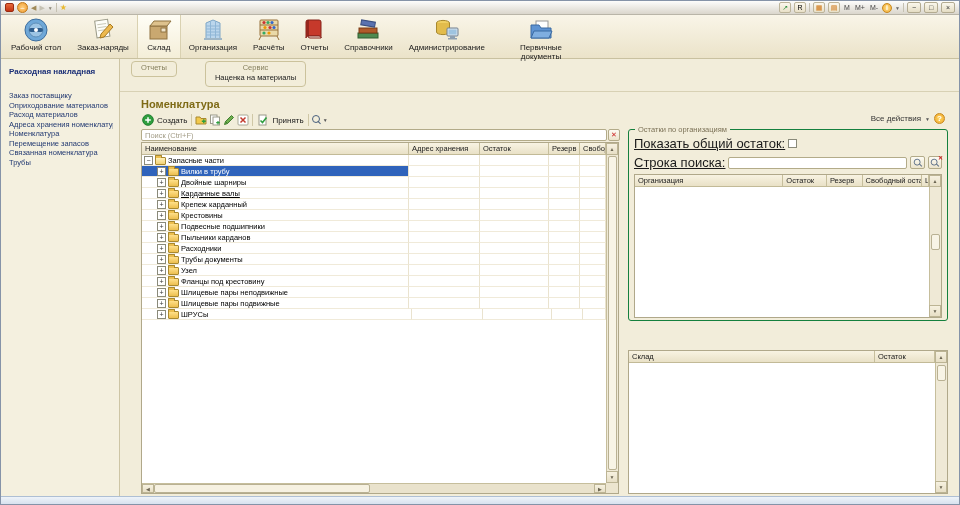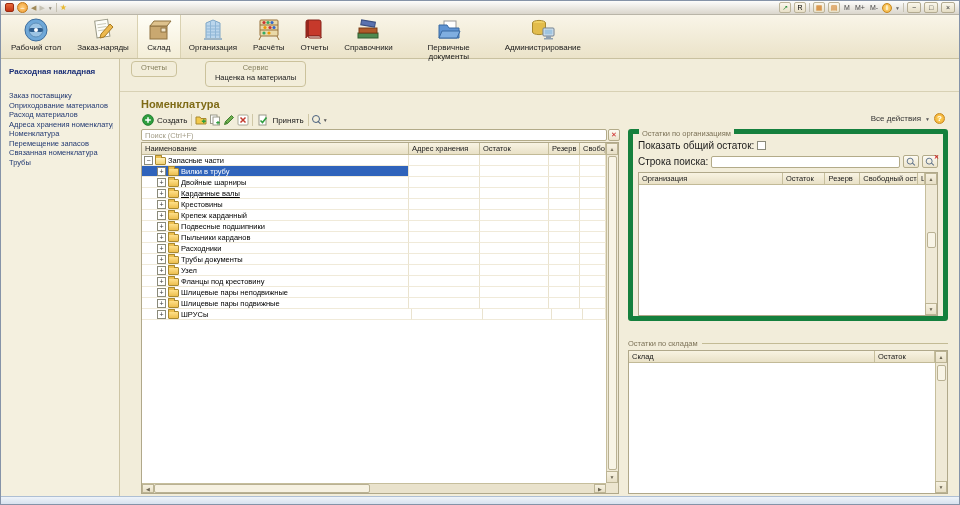--- a/index.html
+++ b/index.html
@@ -117,25 +117,25 @@
   .grid-vtrack { position:absolute; top:12px; right:0; width:12px; bottom:22px; background:#efe9d6; border-left:1px solid #c6be9c; }
   .grid-vthumb { position:absolute; left:1px; right:1px; top:1px; bottom:1px; background:#f8f4e6; border:1px solid #b9b193; border-radius:2px; }
   .grid-vdown { position:absolute; right:0; bottom:10px; width:12px; height:12px; }
   .grid-hscroll { position:absolute; left:0; right:12px; bottom:0; height:10px; background:#e9e2cc; border-top:1px solid #c6be9c; display:flex; }
   .grid-hscroll .sbar-btn { width:12px; height:100%; }
   .grid-hthumb { width:216px; height:100%; background:#f6f1e1; border:1px solid #b9b193; border-radius:2px; cursor:grab; }
   .grid-corner { position:absolute; right:0; bottom:0; width:12px; height:10px; background:#ece5cf; }
 
   
   .panel-orgs { position:absolute; left:627px; top:128px; width:320px; height:192px;
-                border:5px solid #15803d; border-radius:3px; padding:6px 5px 4px; }
+                border:1px solid #15803d; border-radius:3px; padding:6px 5px 4px; }
   .panel-legend { position:absolute; top:-5px; left:6px; background:#f2edda; padding:0 3px;
                   font-size:7.5px; color:#7c7257; line-height:9px; }
   .p-row { display:flex; align-items:center; gap:3px; margin-bottom:4px; }
-  .p-label { font-size:10px; color:#1a1a1a; white-space:nowrap; }
+  .p-label { font-size:13px; color:#1a1a1a; white-space:nowrap;text-decoration:underline; }
   .checkbox { width:9px; height:9px; background:#fff; border:1px solid #8a8a7a; cursor:pointer; }
   .p-input { flex:1; height:12px; border:1px solid #b3ab89; border-radius:2px; background:#fff; }
   .mini-btn { width:16px; height:13px; background:linear-gradient(#fdfbf3,#ece4cc); border:1px solid #b3ab89;
               border-radius:2px; display:flex; align-items:center; justify-content:center; position:relative; cursor:pointer; }
 
   .ptable { position:relative; border:1px solid #b0a88a; background:#fff; }
   .ptable .grid-header { right:12px; }
   .ptable .pbody { position:absolute; top:12px; left:0; right:12px; bottom:0; background:#fff; }
   .ptable .grid-vtrack { bottom:12px; }
   .ptable .grid-vdown { bottom:0; }
@@ -255,36 +255,36 @@
           <rect x="3" y="16" width="20" height="5" fill="#4E8A50" stroke="#2E5E30"></rect>
           <rect x="4" y="11" width="18" height="5" fill="#B05A2A" stroke="#7A3A14"></rect>
           <g transform="rotate(10 13 7)">
             <rect x="6" y="4" width="14" height="5" fill="#5A72B0" stroke="#3A4E80"></rect>
           </g>
         </svg>
       <span class="section-label">Справочники</span>
     </div>
     <div class="section">
       <svg viewBox="0 0 26 26">
-          <rect x="8" y="4" width="12" height="14" fill="#fff" stroke="#999"></rect>
-          <path d="M3 8 h8 l2 3 h10 v10 H3 Z" fill="#5E93D2" stroke="#3A6AA2"></path>
-          <path d="M3 21 l3-7 h18 l-3 7 Z" fill="#7FAEE0" stroke="#3A6AA2"></path>
-        </svg>
-      <span class="section-label">Первичные документы</span>
-    </div>
-    <div class="section">
-      <svg viewBox="0 0 26 26">
           <ellipse cx="9" cy="6" rx="6.5" ry="2.6" fill="#EFCF62" stroke="#A8892E"></ellipse>
           <path d="M2.5 6 V15 a6.5 2.6 0 0 0 13 0 V6" fill="#E2BC4C" stroke="#A8892E"></path>
           <rect x="13" y="11" width="11" height="8" rx="1" fill="#D7E4EF" stroke="#708090"></rect>
           <rect x="14.5" y="12.5" width="8" height="5" fill="#9FC4E0"></rect>
           <rect x="16" y="19" width="5" height="2" fill="#8FA0B0"></rect>
           <rect x="14" y="21" width="9" height="1.5" fill="#8FA0B0"></rect>
         </svg>
       <span class="section-label">Администрирование</span>
+    </div>
+    <div class="section">
+      <svg viewBox="0 0 26 26">
+          <rect x="8" y="4" width="12" height="14" fill="#fff" stroke="#999"></rect>
+          <path d="M3 8 h8 l2 3 h10 v10 H3 Z" fill="#5E93D2" stroke="#3A6AA2"></path>
+          <path d="M3 21 l3-7 h18 l-3 7 Z" fill="#7FAEE0" stroke="#3A6AA2"></path>
+        </svg>
+      <span class="section-label">Первичные документы</span>
     </div>
   </div>
 
   <div class="cmdbar">
     <div class="cmd-group">
       <div class="cmd-group-title">Отчеты</div>
     </div>
     <div class="cmd-group">
       <div class="cmd-group-title">Сервис</div>
       <div class="cmd-items single">
@@ -420,32 +420,32 @@
           </div>
           <div class="tcell" style="width: 71px;"></div>
           <div class="tcell" style="width: 69px;"></div>
           <div class="tcell" style="width: 31px;"></div>
           <div class="tcell" style="flex: 1 1 0%;"></div>
         </div>
         <div class="trow">
           <div class="tcell name" style="width: 267px; padding-left: 15px;">
             <div class="expander" style="flex: 0 0 auto;">+</div>
             <div class="folder"></div>
+            <div class="row-label" style="display: inline;">Крепеж карданный</div>
+          </div>
+          <div class="tcell" style="width: 71px;"></div>
+          <div class="tcell" style="width: 69px;"></div>
+          <div class="tcell" style="width: 31px;"></div>
+          <div class="tcell" style="flex: 1 1 0%;"></div>
+        </div>
+        <div class="trow">
+          <div class="tcell name" style="width: 267px; padding-left: 15px;">
+            <div class="expander" style="flex: 0 0 auto;">+</div>
+            <div class="folder"></div>
             <div class="row-label" style="display: inline;">Крестовины</div>
-          </div>
-          <div class="tcell" style="width: 71px;"></div>
-          <div class="tcell" style="width: 69px;"></div>
-          <div class="tcell" style="width: 31px;"></div>
-          <div class="tcell" style="flex: 1 1 0%;"></div>
-        </div>
-        <div class="trow">
-          <div class="tcell name" style="width: 267px; padding-left: 15px;">
-            <div class="expander" style="flex: 0 0 auto;">+</div>
-            <div class="folder"></div>
-            <div class="row-label" style="display: inline;">Крепеж карданный</div>
           </div>
           <div class="tcell" style="width: 71px;"></div>
           <div class="tcell" style="width: 69px;"></div>
           <div class="tcell" style="width: 31px;"></div>
           <div class="tcell" style="flex: 1 1 0%;"></div>
         </div>
         <div class="trow">
           <div class="tcell name" style="width: 267px; padding-left: 15px;">
             <div class="expander" style="flex: 0 0 auto;">+</div>
             <div class="folder"></div>
@@ -585,24 +585,20 @@
         </div>
       <div class="grid-vup sbar-btn sb-up"></div>
       <div class="pbody"></div>
       <div class="grid-vtrack">
           <div class="pthumb" style="top:40%"></div>
         </div>
       <div class="grid-vdown sbar-btn sb-down"></div>
     </div>
   </div>
 
-  <div class="wh-head">
-    <span class="wh-title">Остатки по складам</span>
-    <span class="wh-line"></span>
-  </div>
   <div class="ptable wh">
     <div class="grid-header" id="wh-cols">
         <div class="hcell" style="flex: 1 1 0%;">Склад</div>
         <div class="hcell" style="width: 60px;">Остаток</div>
       </div>
     <div class="grid-vup sbar-btn sb-up"></div>
     <div class="pbody"></div>
     <div class="grid-vtrack">
         <div class="pthumb" style="top:2px"></div>
       </div>

